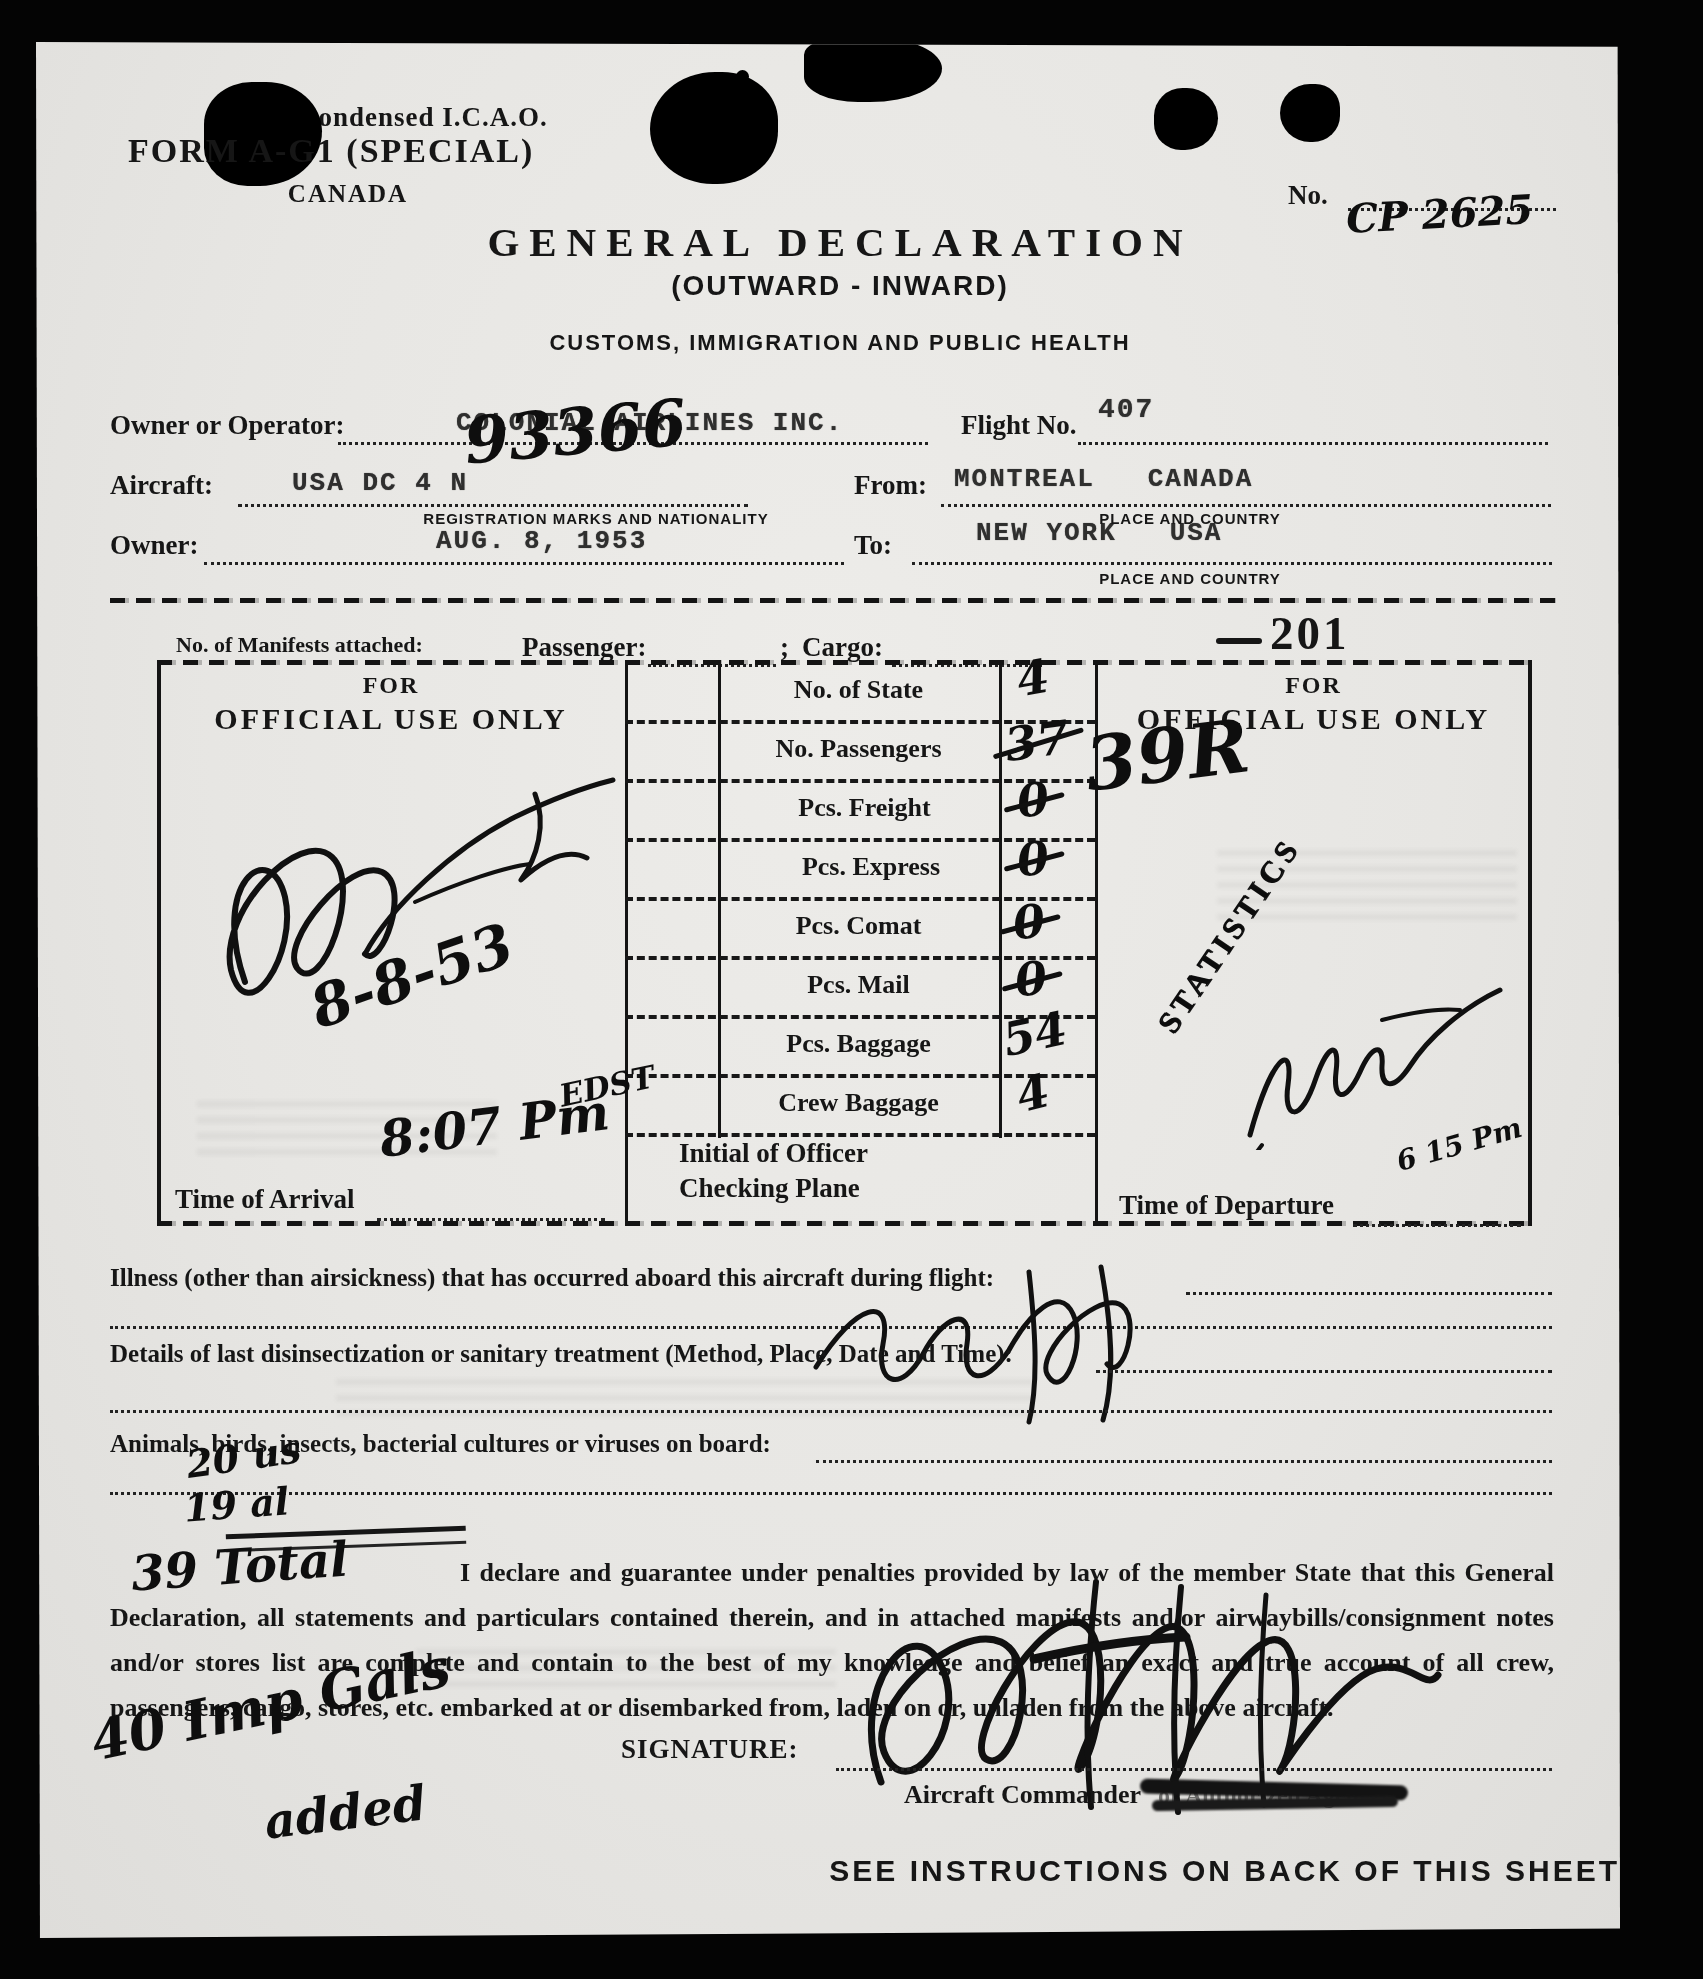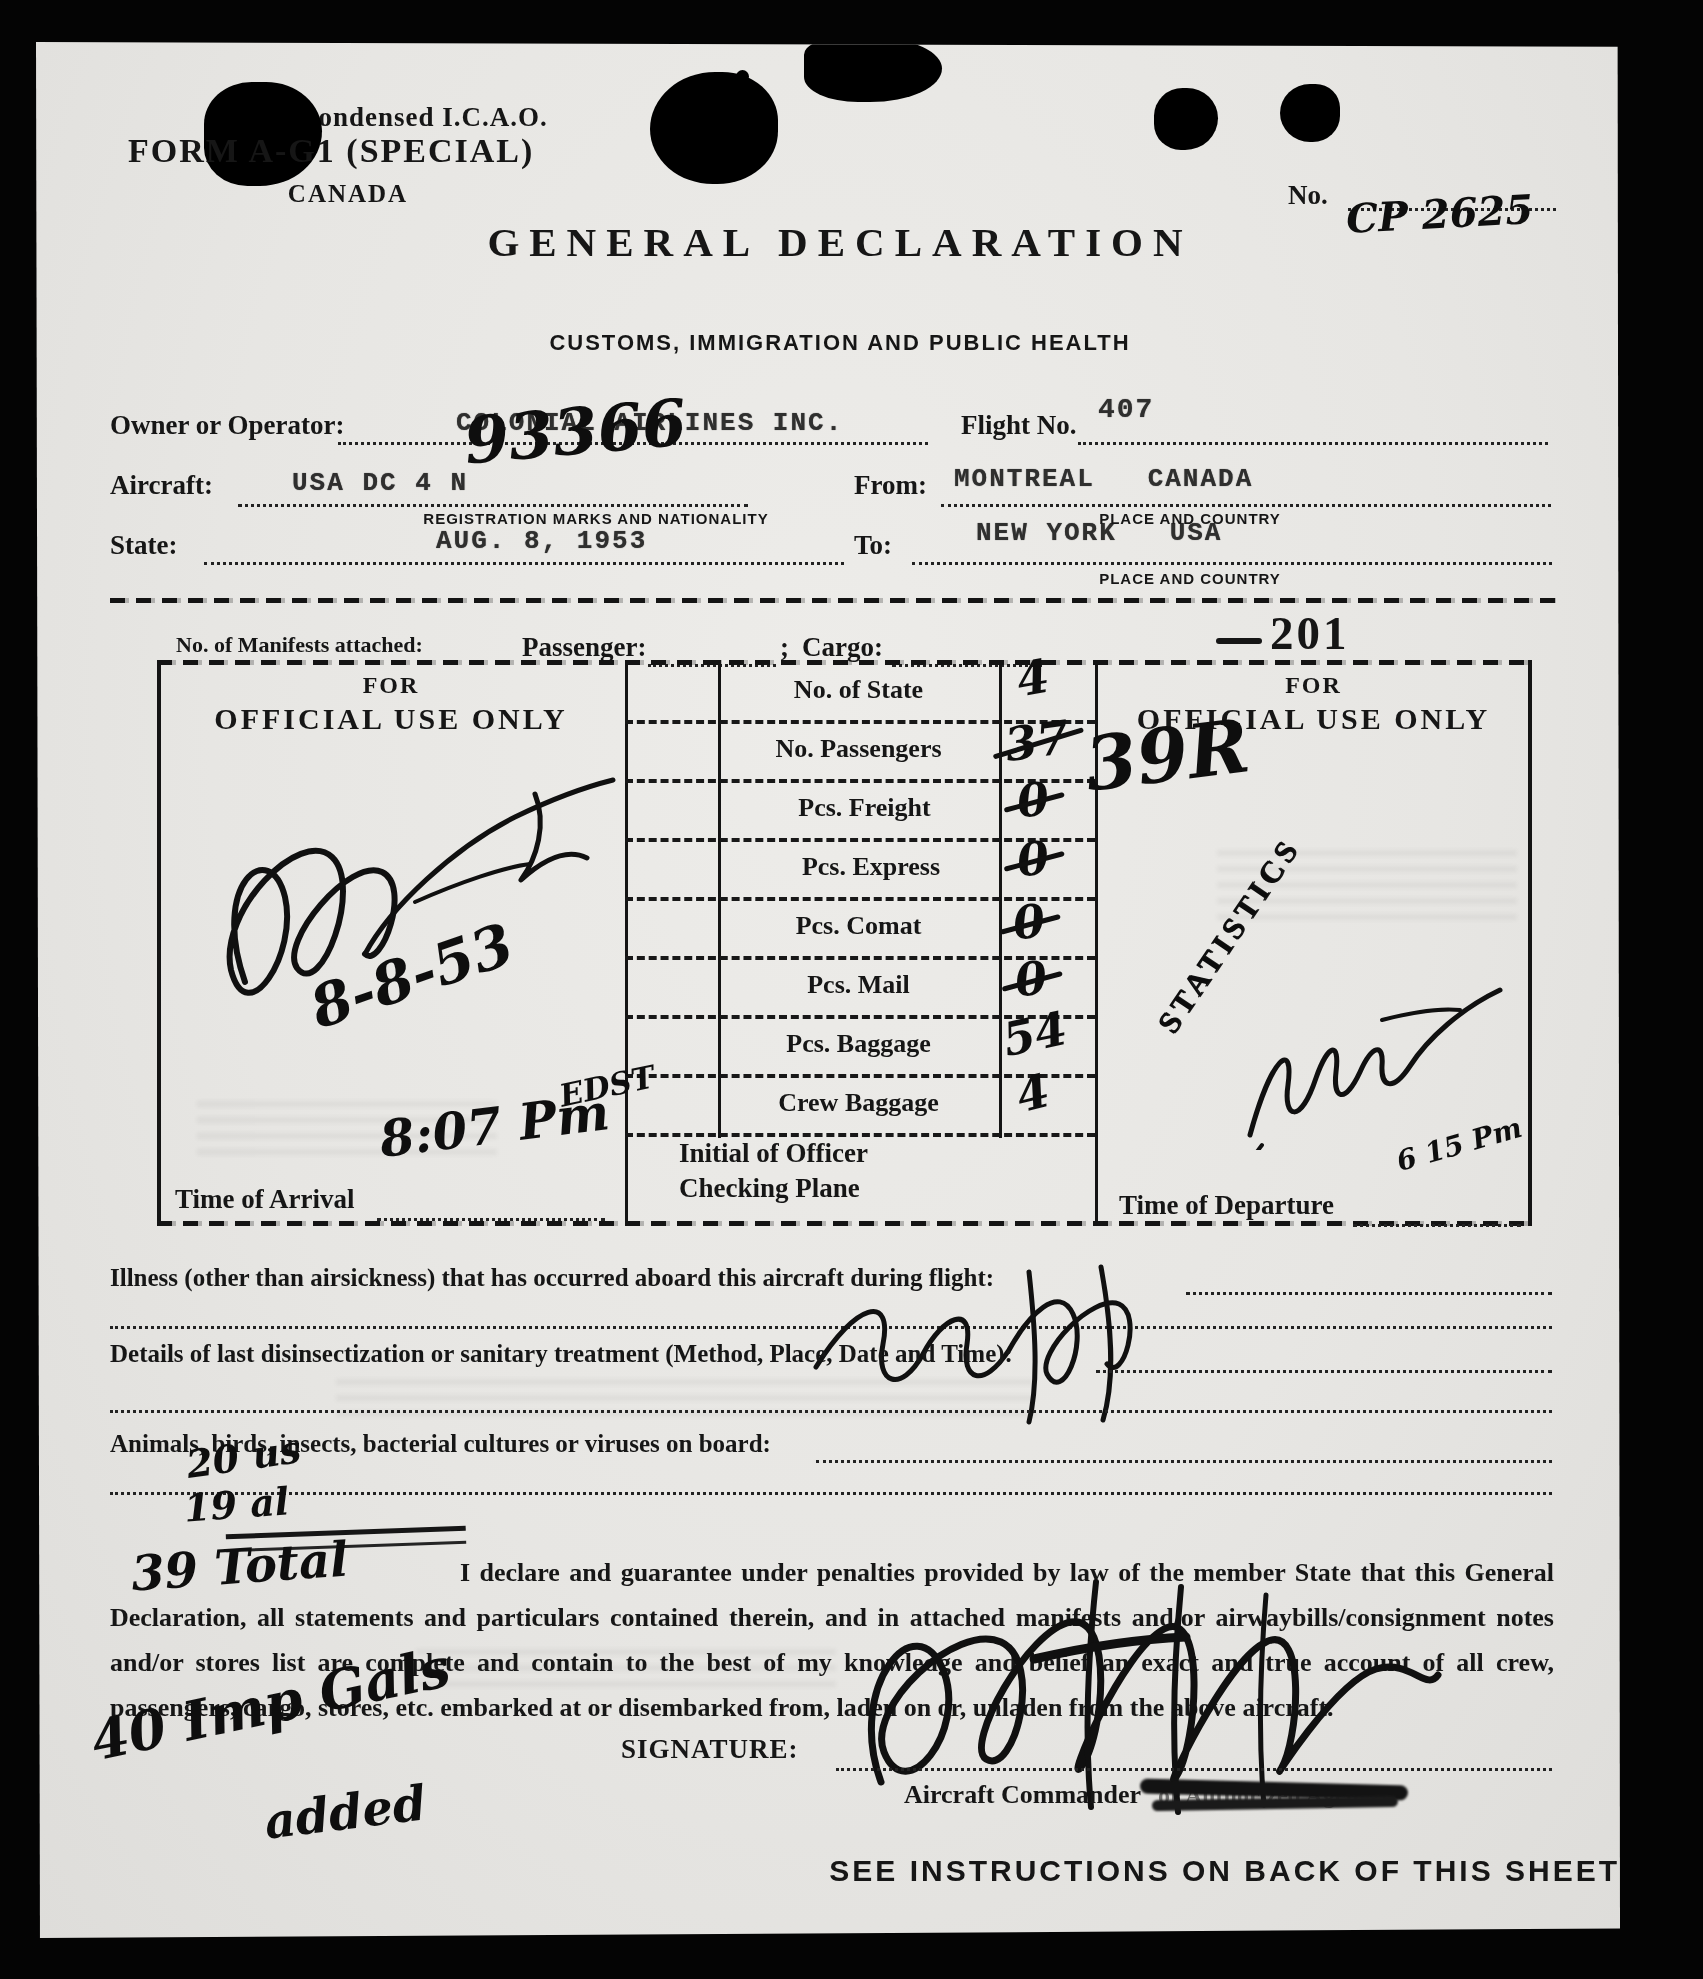--- a/index.html
+++ b/index.html
@@ -43,40 +43,41 @@
   <div class="abs blob" style="left:168px;top:40px;width:118px;height:104px;border-radius:46% 54% 60% 42%;"></div>
   <div class="abs blob" style="left:614px;top:30px;width:128px;height:112px;border-radius:54% 46% 50% 52%;"></div>
   <div class="abs serifb" style="left:92px;top:90px;font-size:34px;letter-spacing:2px;">FORM A-G1 (SPECIAL)</div>
   <div class="abs serifb" style="left:92px;top:138px;width:440px;text-align:center;font-size:25px;letter-spacing:2px;">CANADA</div>
 
   <div class="abs serifb" style="left:1252px;top:138px;font-size:27px;">No.</div>
   <div class="abs dot" style="left:1312px;top:166px;width:208px;"></div>
   <div class="abs hw" style="left:1310px;top:148px;font-size:40px;transform:rotate(-3deg);">CP 2625</div>
 
   <div class="abs serifb" style="left:424px;top:176px;width:760px;text-align:center;font-size:41px;letter-spacing:10px;">GENERAL DECLARATION</div>
+  <div class="abs sansb" style="left:424px;top:228px;width:760px;text-align:center;font-size:28px;letter-spacing:2px;">(OUTWARD - INWARD)</div>
   <div class="abs sansb" style="left:424px;top:288px;width:760px;text-align:center;font-size:22px;letter-spacing:2px;">CUSTOMS, IMMIGRATION AND PUBLIC HEALTH</div>
 
   <div class="abs serifb" style="left:74px;top:368px;font-size:27px;">Owner or Operator:</div>
   <div class="abs dot" style="left:302px;top:400px;width:590px;"></div>
   <div class="abs typed" style="left:420px;top:366px;font-size:26px;">COLONIAL AIRLINES INC.</div>
   <div class="abs serifb" style="left:925px;top:368px;font-size:27px;">Flight No.</div>
   <div class="abs dot" style="left:1042px;top:400px;width:470px;"></div>
   <div class="abs typed" style="left:1062px;top:352px;font-size:28px;">407</div>
 
   <div class="abs serifb" style="left:74px;top:428px;font-size:27px;">Aircraft:</div>
   <div class="abs dot" style="left:202px;top:462px;width:510px;"></div>
   <div class="abs typed" style="left:256px;top:426px;font-size:26px;">USA DC 4 N</div>
   <div class="abs hw" style="left:428px;top:352px;font-size:64px;transform:rotate(-5deg);">93366</div>
   <div class="abs sansb" style="left:340px;top:468px;width:440px;text-align:center;font-size:15px;letter-spacing:1px;">REGISTRATION MARKS AND NATIONALITY</div>
   <div class="abs serifb" style="left:818px;top:428px;font-size:27px;">From:</div>
   <div class="abs dot" style="left:905px;top:462px;width:610px;"></div>
   <div class="abs typed" style="left:918px;top:422px;font-size:26px;">MONTREAL   CANADA</div>
   <div class="abs sansb" style="left:964px;top:468px;width:380px;text-align:center;font-size:15px;letter-spacing:1px;">PLACE AND COUNTRY</div>
 
-  <div class="abs serifb" style="left:74px;top:488px;font-size:27px;">State:</div>
+  <div class="abs serifb" style="left:74px;top:488px;font-size:27px;">Owner:</div>
   <div class="abs dot" style="left:168px;top:520px;width:640px;"></div>
   <div class="abs typed" style="left:400px;top:484px;font-size:26px;">AUG. 8, 1953</div>
   <div class="abs serifb" style="left:818px;top:488px;font-size:27px;">To:</div>
   <div class="abs dot" style="left:876px;top:520px;width:640px;"></div>
   <div class="abs typed" style="left:940px;top:476px;font-size:26px;">NEW YORK   USA</div>
   <div class="abs sansb" style="left:964px;top:528px;width:380px;text-align:center;font-size:15px;letter-spacing:1px;">PLACE AND COUNTRY</div>
 
   <div class="abs dashsep" style="left:74px;top:556px;width:1446px;"></div>
 
   <div class="abs serifb" style="left:140px;top:590px;font-size:22px;">No. of Manifests attached:</div>

